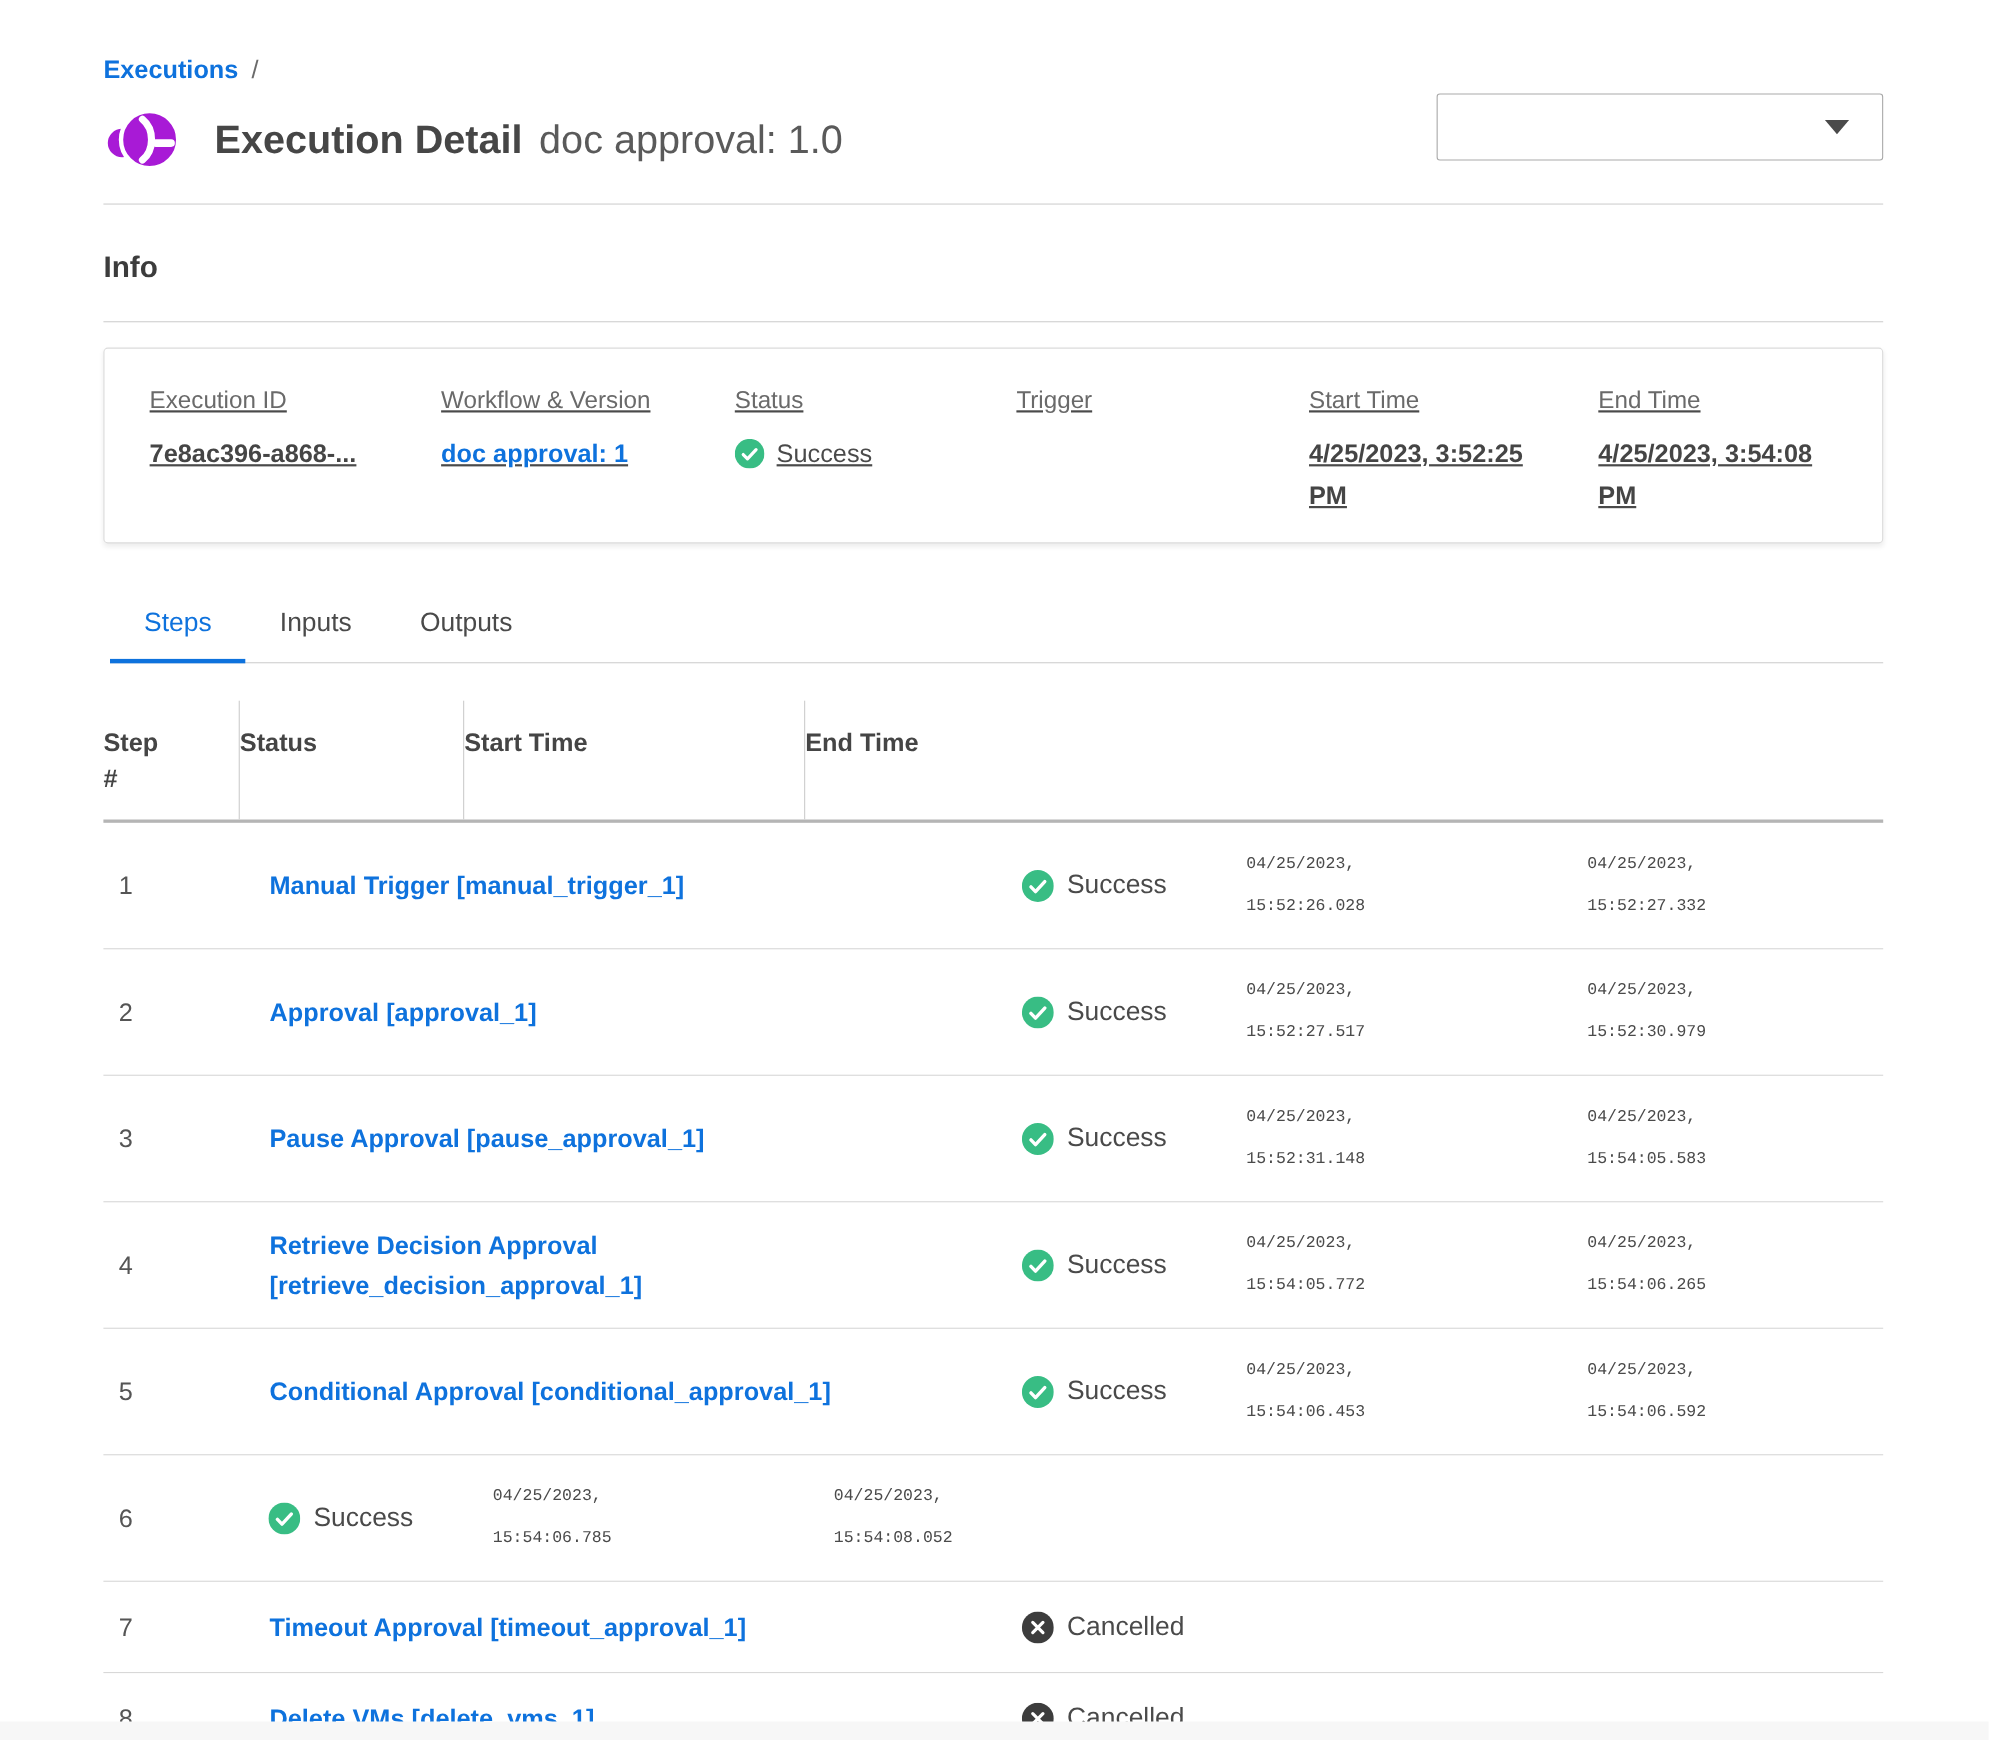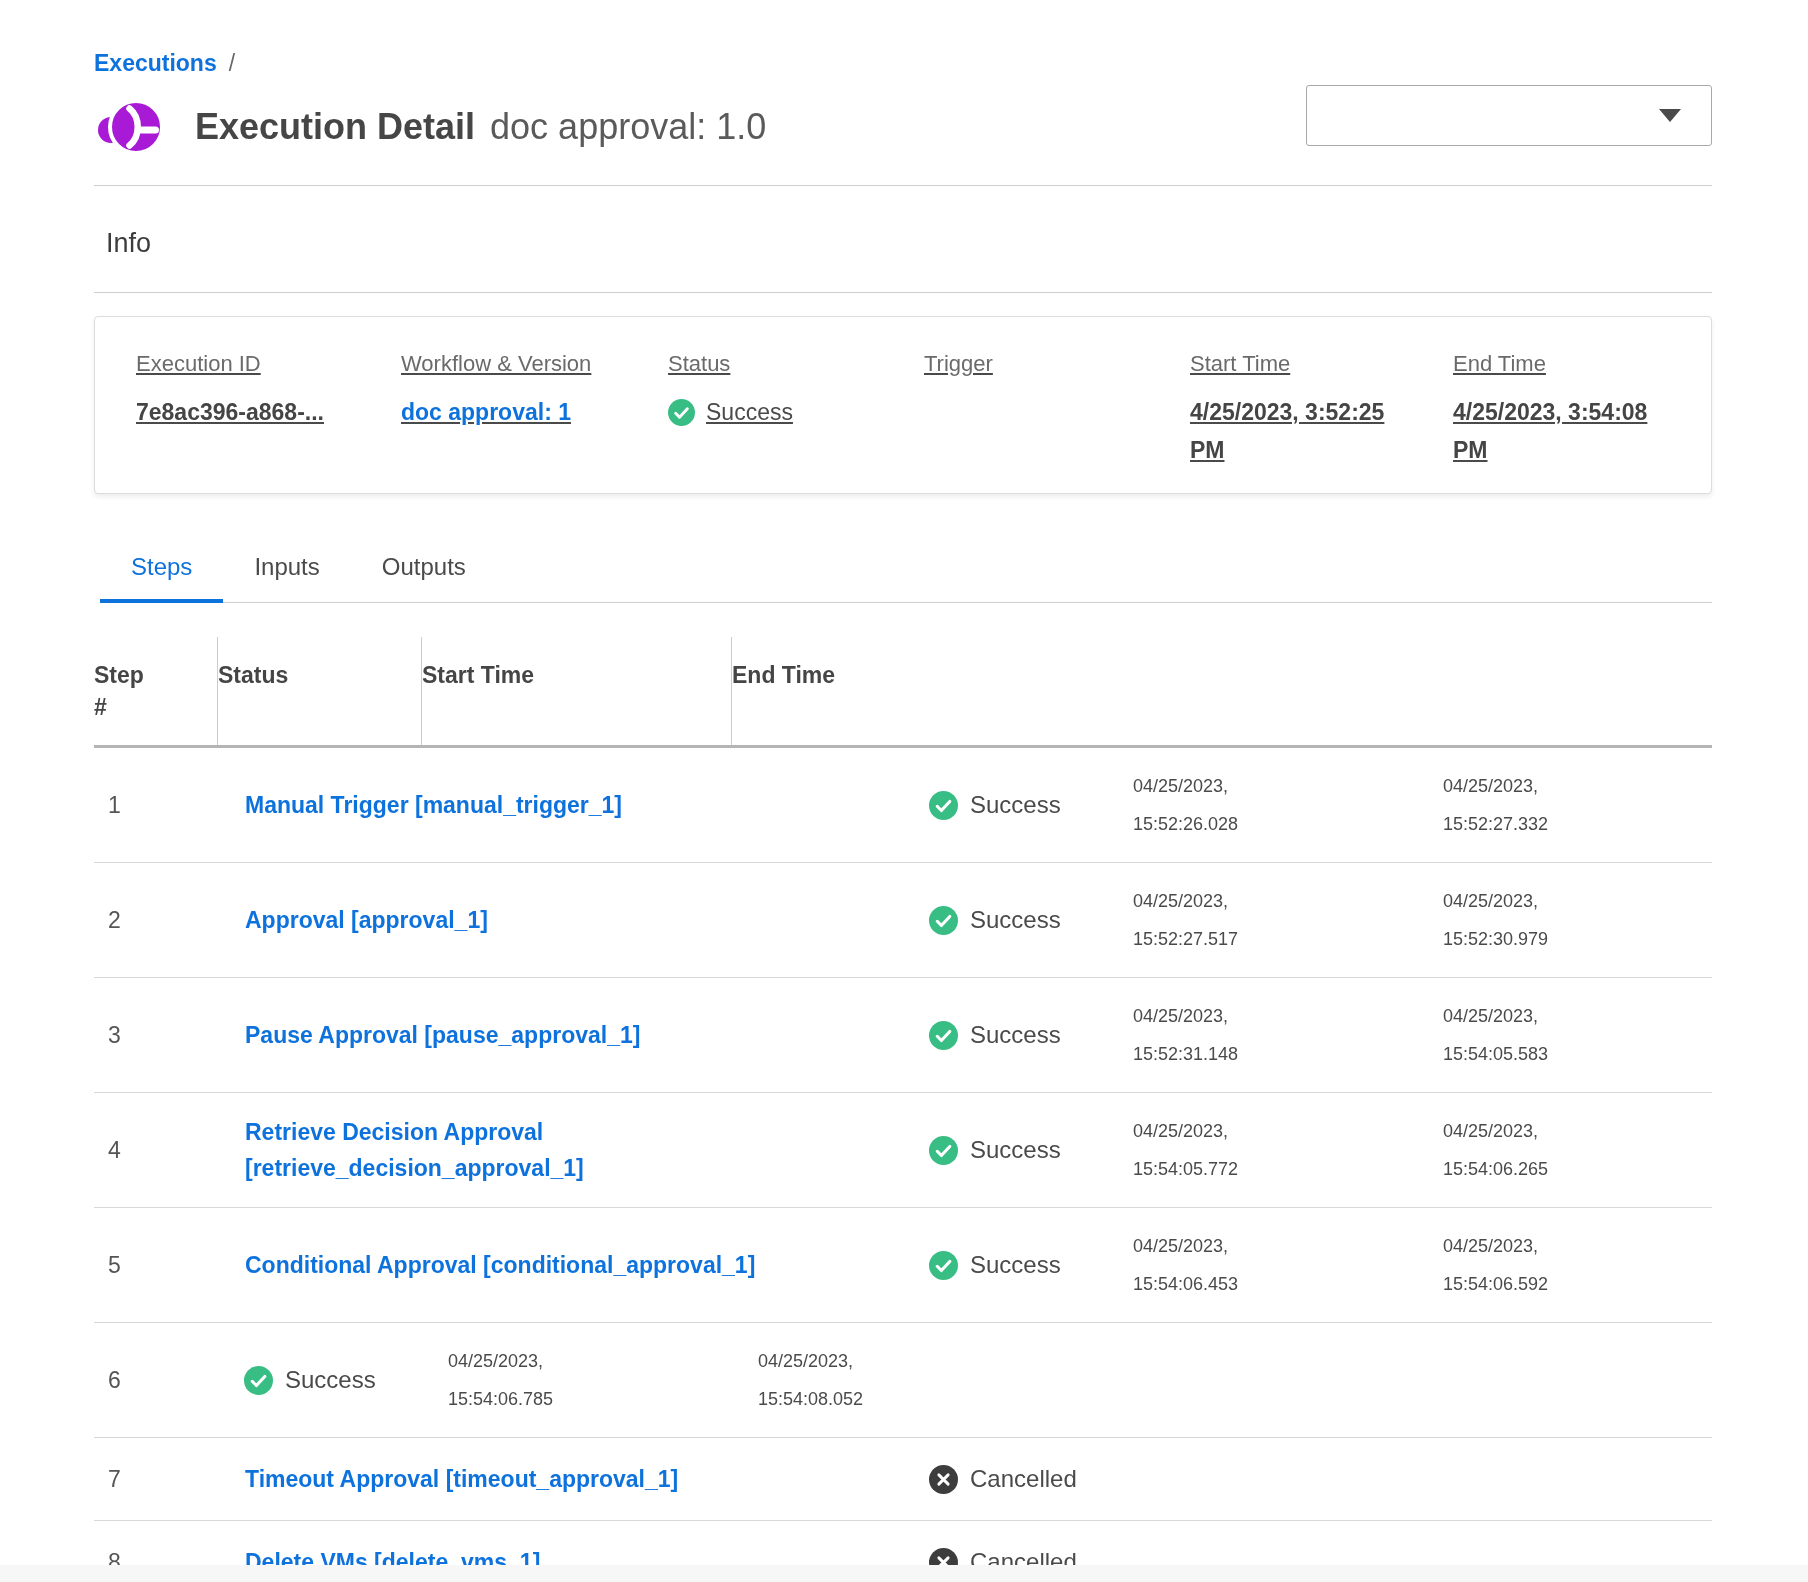--- a/index.html
+++ b/index.html
@@ -24,21 +24,21 @@
   
   .scope-select{
     position:absolute;left:1306px;top:85px;width:406px;height:61px;box-sizing:border-box;
     border:1px solid #a9a9a9;border-radius:3px;background:#fff;display:flex;align-items:center;
     padding:0 30px;font-size:23px;color:#4a4a4a;cursor:pointer;
   }
   .caret{margin-left:auto;width:0;height:0;border-left:11px solid transparent;border-right:11px solid transparent;border-top:13px solid #4a4a4a;}
 
   .hdr-divider{margin-top:27px;border:none;border-top:1px solid #cfcfcf;height:0;}
 
-  .info-title{margin-top:40px;font-size:27px;font-weight:400;color:#3c3c3c;line-height:34px;margin-left:12px;}
+  .info-title{margin-top:40px;font-size:27px;font-weight:700;color:#3c3c3c;line-height:34px;}
   .info-divider{margin-top:32px;border:none;border-top:1px solid #cfcfcf;height:0;}
 
   
   .card{
     margin-top:23px;box-sizing:border-box;border:1px solid #dcdcdc;border-radius:4px;background:#fff;
     box-shadow:0 3px 5px rgba(0,0,0,.07);padding:34px 0 26px 41px;display:flex;height:178px;
   }
   .field{box-sizing:border-box;padding-right:20px;text-decoration:underline;}
   .f-id{width:265px;} .f-wf{width:267px;} .f-st{width:256px;} .f-tr{width:266px;} .f-start{width:263px;} .f-end{width:245px;}
   .f-label{font-size:22px;color:#6a6a6a;line-height:26px;}
@@ -65,21 +65,21 @@
   .hnum-inner{display:inline-block;width:58px;}
 
   .trow{display:flex;align-items:center;}
   .trow+.trow{border-top:1px solid #d8d8d8;}
   .steps-body .trow:last-child{border-bottom:2px solid #c4c4c4;}
   .trow.success{padding:19px 0;min-height:76px;}
   .trow.cancelled{padding:23px 0;min-height:29px;}
   .trow .c-num{font-size:23px;color:#555;}
   .step-link{font-size:23px;line-height:36px;font-weight:600;color:#0e72dd;text-decoration:none;display:inline-block;max-width:620px;}
   .trow .c-status{display:flex;align-items:center;gap:12px;font-size:24px;color:#4a4a4a;}
-  .time-cell span{display:block;font-size:18px;line-height:38px;color:#4a4a4a;}
+  .time-cell span{display:block;font-size:15px;line-height:38px;color:#4a4a4a;font-family:Liberation Mono, monospace;}
 
   .bottom-strip{position:absolute;left:0;top:1565px;width:1808px;height:17px;background:#f7f7f7;}
 </style>
 </head>
 <body>
 
 <div class="page">
 
   <div class="breadcrumb">
     <a href="#">Executions</a>

